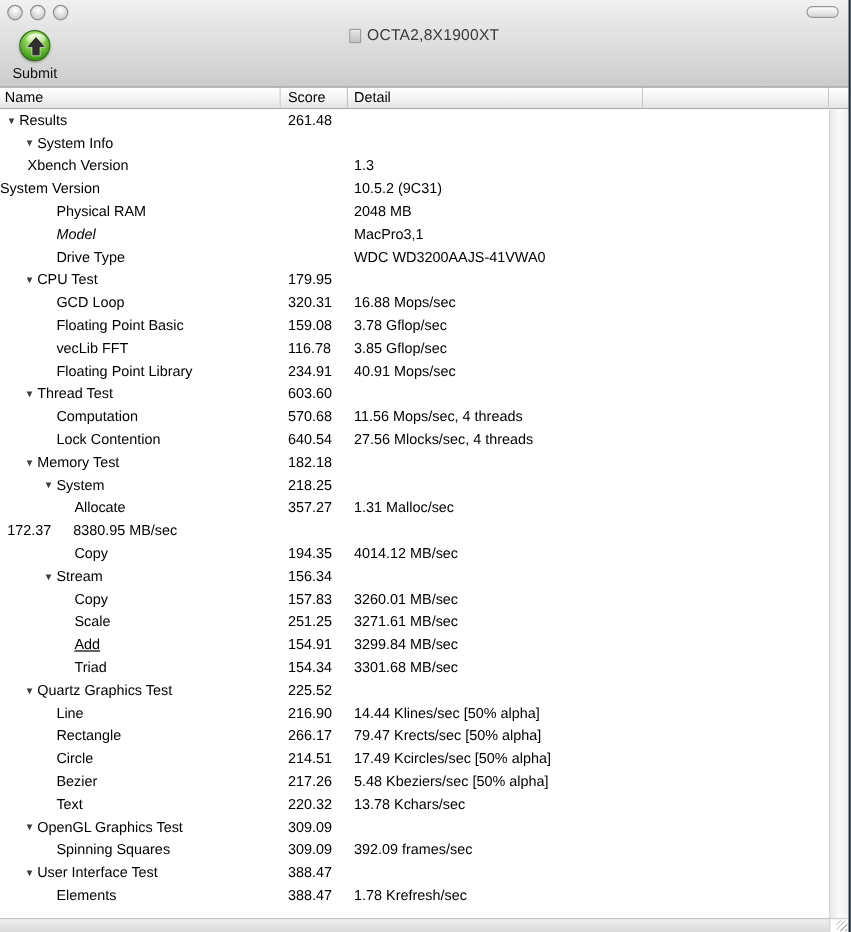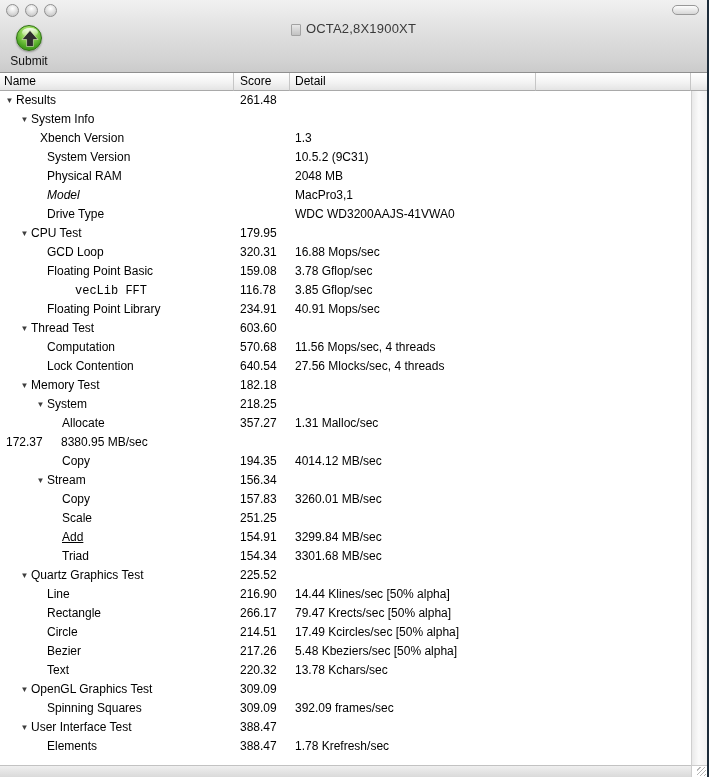--- a/index.html
+++ b/index.html
@@ -155,26 +155,26 @@
           <div class="cell-name"><span class="tri" style="left: 4px;">▼</span><span class="name-text" style="margin-left: 16px;">Results</span></div>
           <div class="cell-score">261.48</div>
           <div class="cell-detail"></div>
         </div>
         <div class="row">
           <div class="cell-name"><span class="tri" style="left: 19px;">▼</span><span class="name-text" style="margin-left: 31px;">System Info</span></div>
           <div class="cell-score"></div>
           <div class="cell-detail"></div>
         </div>
         <div class="row">
-          <div class="cell-name"><span class="name-text" style="margin-left: 40px;">Xbench Version</span></div>
+          <div class="cell-name"><span class="name-text" style="margin-left: 23px;">Xbench Version</span></div>
           <div class="cell-score"></div>
           <div class="cell-detail">1.3</div>
         </div>
         <div class="row">
-          <div class="cell-name"><span class="name-text" style="margin-left: 47px;">System Version</span></div>
+          <div class="cell-name"><span class="name-text" style="">System Version</span></div>
           <div class="cell-score"></div>
           <div class="cell-detail">10.5.2 (9C31)</div>
         </div>
         <div class="row">
           <div class="cell-name"><span class="name-text" style="margin-left: 47px;">Physical RAM</span></div>
           <div class="cell-score"></div>
           <div class="cell-detail">2048 MB</div>
         </div>
         <div class="row">
           <div class="cell-name"><span class="name-text" style="margin-left: 47px; font-style: italic;">Model</span></div>
@@ -195,21 +195,21 @@
           <div class="cell-name"><span class="name-text" style="margin-left: 47px;">GCD Loop</span></div>
           <div class="cell-score">320.31</div>
           <div class="cell-detail">16.88 Mops/sec</div>
         </div>
         <div class="row">
           <div class="cell-name"><span class="name-text" style="margin-left: 47px;">Floating Point Basic</span></div>
           <div class="cell-score">159.08</div>
           <div class="cell-detail">3.78 Gflop/sec</div>
         </div>
         <div class="row">
-          <div class="cell-name"><span class="name-text" style="margin-left: 75px; font-family: Liberation Mono, monospace;">vecLib FFT</span></div>
+          <div class="cell-name"><span class="name-text" style="margin-left: 47px;">vecLib FFT</span></div>
           <div class="cell-score">116.78</div>
           <div class="cell-detail">3.85 Gflop/sec</div>
         </div>
         <div class="row">
           <div class="cell-name"><span class="name-text" style="margin-left: 47px;">Floating Point Library</span></div>
           <div class="cell-score">234.91</div>
           <div class="cell-detail">40.91 Mops/sec</div>
         </div>
         <div class="row">
           <div class="cell-name"><span class="tri" style="left: 19px;">▼</span><span class="name-text" style="margin-left: 31px;">Thread Test</span></div>
@@ -256,20 +256,21 @@
           <div class="cell-detail"></div>
         </div>
         <div class="row">
           <div class="cell-name"><span class="name-text" style="margin-left: 62px;">Copy</span></div>
           <div class="cell-score">157.83</div>
           <div class="cell-detail">3260.01 MB/sec</div>
         </div>
         <div class="row">
           <div class="cell-name"><span class="name-text" style="margin-left: 62px;">Scale</span></div>
           <div class="cell-score">251.25</div>
+          <div class="cell-detail">3271.61 MB/sec</div>
         </div>
         <div class="row">
           <div class="cell-name"><span class="name-text" style="margin-left: 62px; text-decoration: underline;">Add</span></div>
           <div class="cell-score">154.91</div>
           <div class="cell-detail">3299.84 MB/sec</div>
         </div>
         <div class="row">
           <div class="cell-name"><span class="name-text" style="margin-left: 62px;">Triad</span></div>
           <div class="cell-score">154.34</div>
           <div class="cell-detail">3301.68 MB/sec</div>

